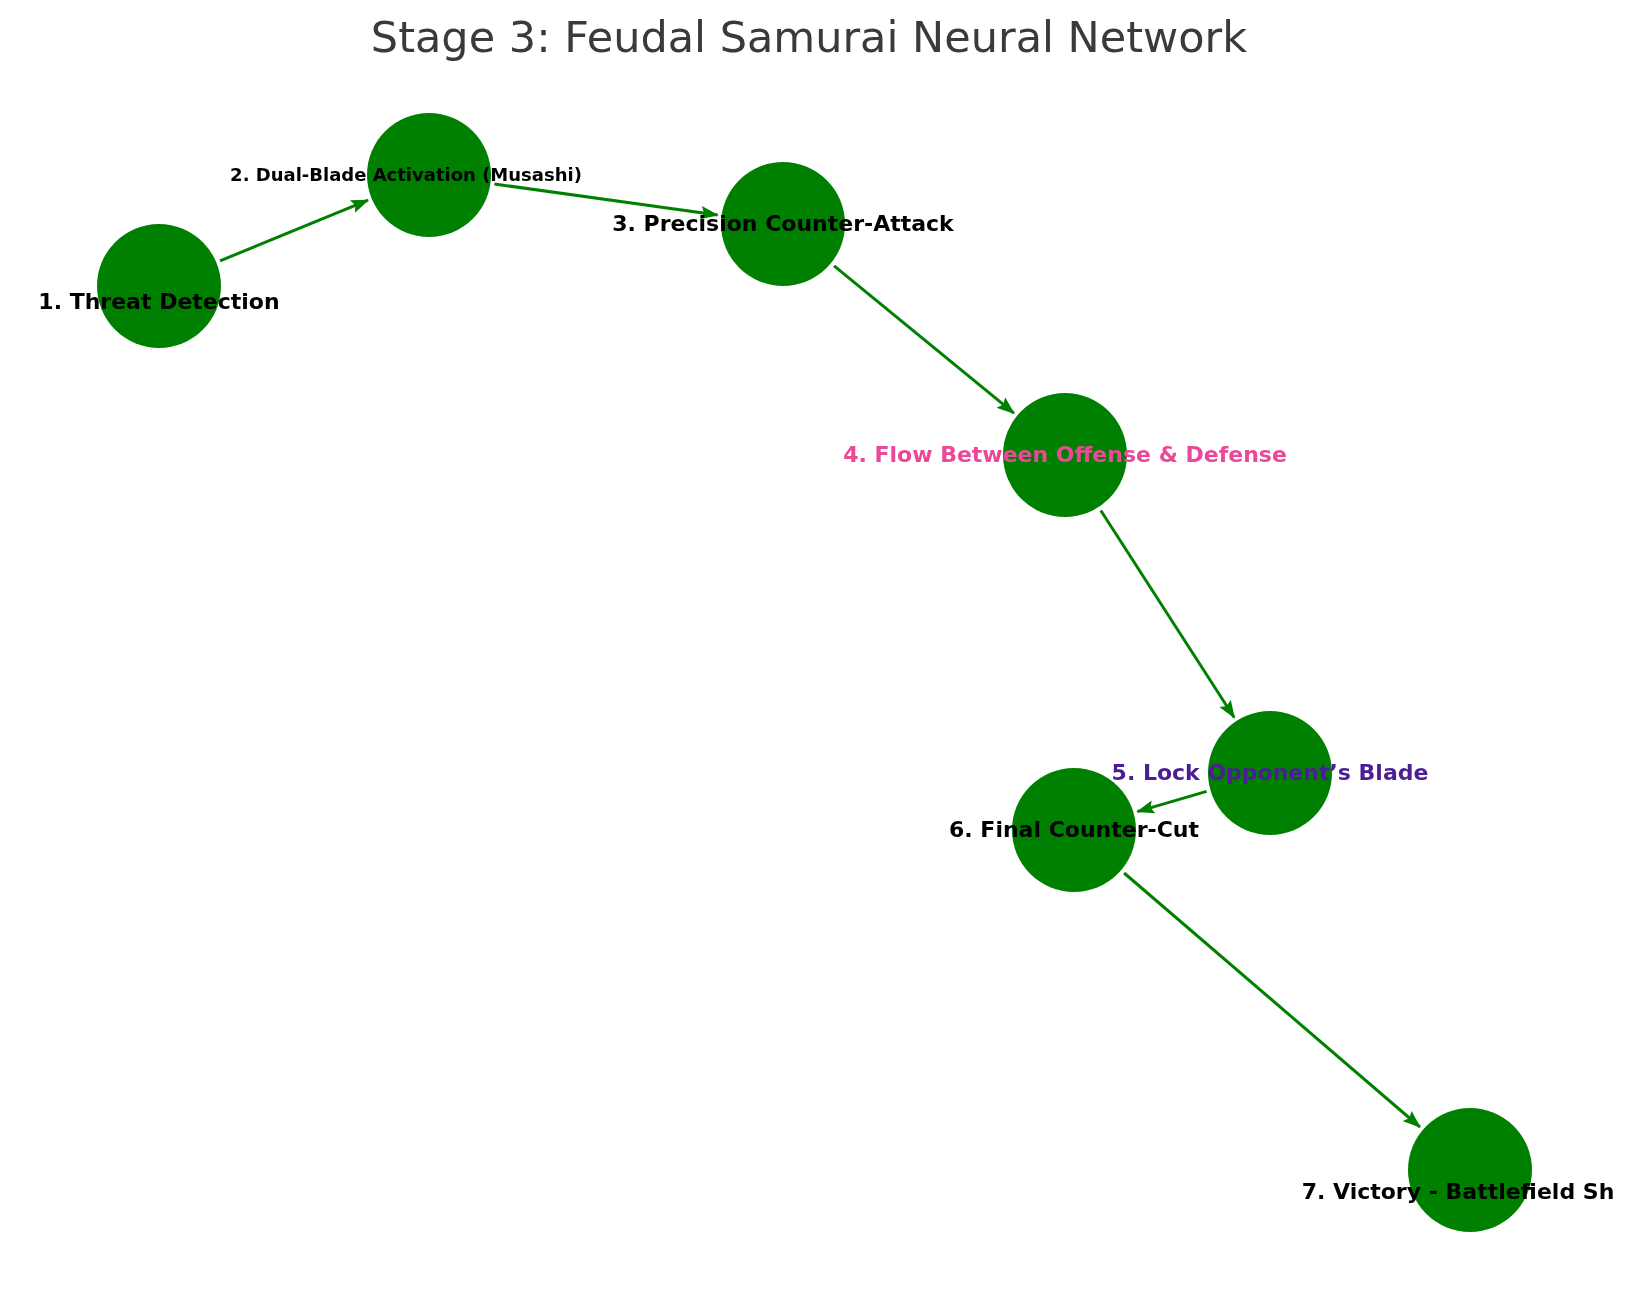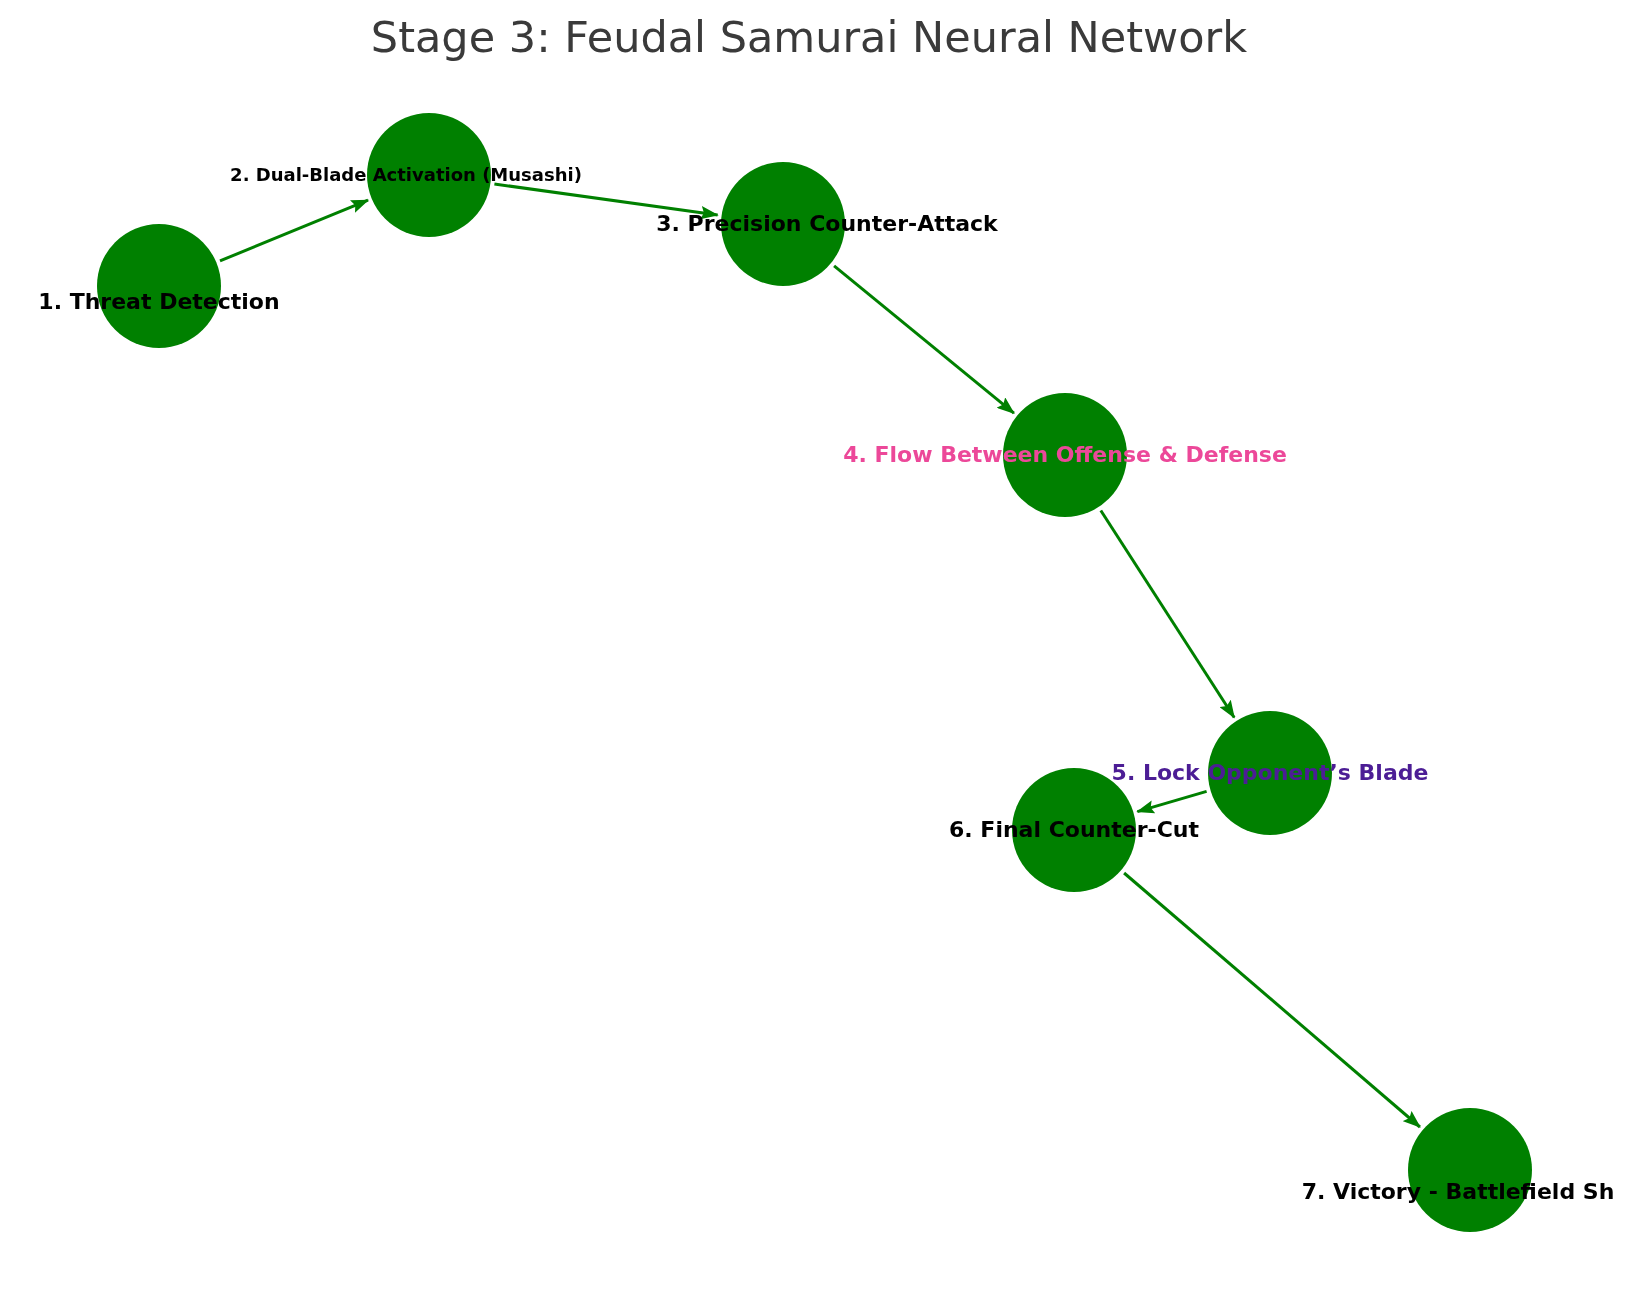--- a/index.html
+++ b/index.html
@@ -57,21 +57,21 @@
       <line x1="1100.8" y1="510.5" x2="1234.2" y2="717.5" stroke="#008000" stroke-width="3" marker-end="url(#arrowhead)"></line>
       <line x1="1206.6" y1="791.4" x2="1137.4" y2="811.6" stroke="#008000" stroke-width="3" marker-end="url(#arrowhead)"></line>
       <line x1="1124.1" y1="873.0" x2="1419.9" y2="1127.0" stroke="#008000" stroke-width="3" marker-end="url(#arrowhead)"></line>
     </svg>
   <div id="nodes-layer">
       <div class="graph-node" style="left: 97px; top: 224px; width: 124px; height: 124px; background: rgb(0, 128, 0);"></div>
       <div class="node-label" style="left: 159px; top: 286px; font-size: 22px; color: rgb(0, 0, 0); margin-top: 16px;">1. Threat Detection</div>
       <div class="graph-node" style="left: 367px; top: 113px; width: 124px; height: 124px; background: rgb(0, 128, 0);"></div>
       <div class="node-label" style="left: 406px; top: 175px; font-size: 18px; color: rgb(0, 0, 0);">2. Dual-Blade Activation (Musashi)</div>
       <div class="graph-node" style="left: 721px; top: 162px; width: 124px; height: 124px; background: rgb(0, 128, 0);"></div>
-      <div class="node-label" style="left: 783px; top: 224px; font-size: 22px; color: rgb(0, 0, 0); margin-left: 44px;">3. Precision Counter-Attack</div>
+      <div class="node-label" style="left: 783px; top: 224px; font-size: 22px; color: rgb(0, 0, 0);">3. Precision Counter-Attack</div>
       <div class="graph-node" style="left: 1003px; top: 393px; width: 124px; height: 124px; background: rgb(0, 128, 0);"></div>
       <div class="node-label" style="left: 1065px; top: 455px; font-size: 22px; color: #ec4899;">4. Flow Between Offense &amp; Defense</div>
       <div class="graph-node" style="left: 1208px; top: 711px; width: 124px; height: 124px; background: rgb(0, 128, 0);"></div>
       <div class="node-label" style="left: 1270px; top: 773px; font-size: 22px; color: #4c1d95;">5. Lock Opponent’s Blade</div>
       <div class="graph-node" style="left: 1012px; top: 768px; width: 124px; height: 124px; background: rgb(0, 128, 0);"></div>
       <div class="node-label" style="left: 1074px; top: 830px; font-size: 22px; color: rgb(0, 0, 0);">6. Final Counter-Cut</div>
       <div class="graph-node" style="left: 1408px; top: 1108px; width: 124px; height: 124px; background: rgb(0, 128, 0);"></div>
       <div class="node-label" style="left: 1458px; top: 1192px; font-size: 22px; color: rgb(0, 0, 0);">7. Victory - Battlefield Sh</div>
     </div>
   <div id="figure-title" style="left: 809px; top: 38px; font-size: 43px; color: rgb(58, 58, 58);">Stage 3: Feudal Samurai Neural Network</div>

